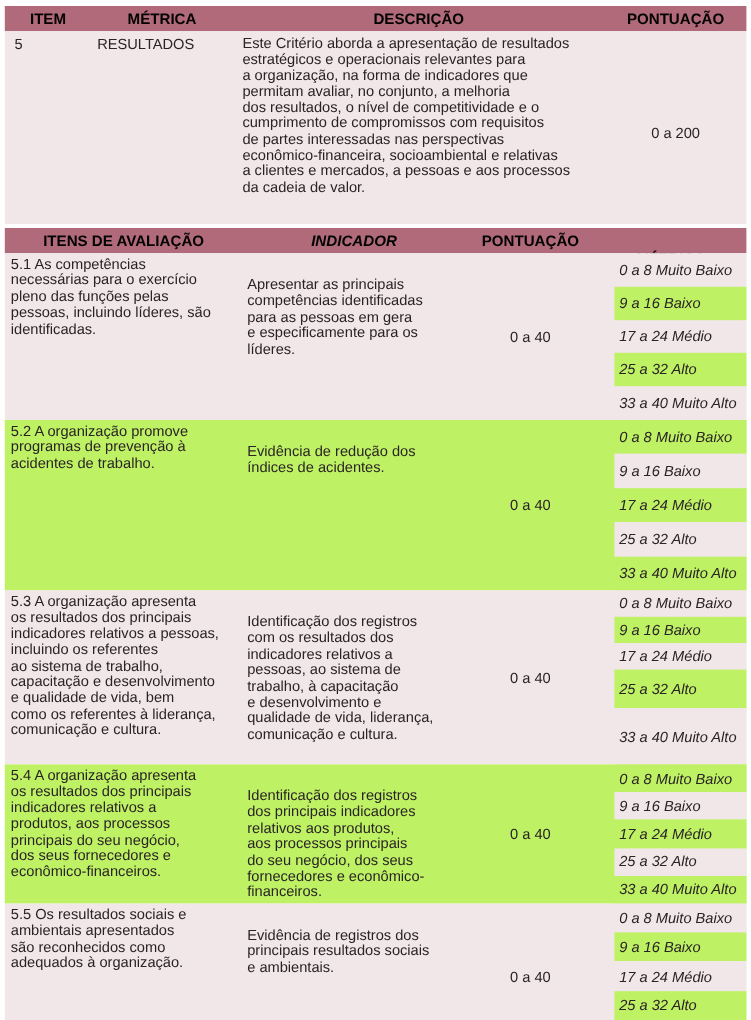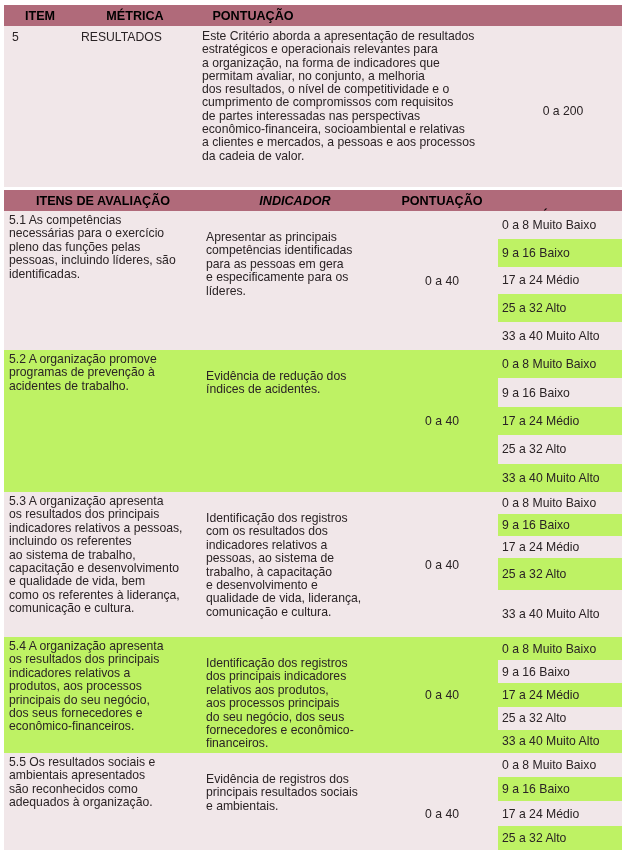--- a/index.html
+++ b/index.html
@@ -15,31 +15,32 @@
   .row1 .c-desc { width: 310px; padding: 4px 0 0 8px; box-sizing: border-box; line-height: 13.3px; white-space: pre-line; }
   .row1 .c-pont { width: 118px; display: flex; align-items: center; justify-content: center; padding-top: 8px; box-sizing: border-box; }
   .sep { height: 3px; background: #ffffff; }
   .h1 .h-item { width: 72px; } .h1 .h-crit { width: 118px; } .h1 .h-desc { width: 310px; } .h1 .h-pont { width: 118px; }
   .h2 .h-aval { width: 198px; } .h2 .h-ind { width: 186px; font-style: italic; } .h2 .h-pont { width: 108px; } .h2 .h-met { width: 126px; margin-top: 31px; }
   .item { display: flex; }
   .item .c-aval { width: 198px; padding: 3px 0 0 5px; box-sizing: border-box; line-height: 13.4px; white-space: pre-line; }
   .item .c-ind { width: 186px; padding: 20px 0 0 4px; box-sizing: border-box; line-height: 13.4px; white-space: pre-line; }
   .item .c-pont { width: 108px; display: flex; align-items: center; justify-content: center; text-align: right; }
   .item .c-met { width: 126px; display: flex; flex-direction: column; }
-  .met-row { flex: 1; display: flex; align-items: center; padding-left: 4px; margin-left: 2px; }
+  .met-row { flex: 1; display: flex; align-items: center; padding-left: 4px; margin-left: 16px; font-style: italic; }
   .bottom-bar { height: 3px; background: #b06a7a; }
 </style>
 </head>
 <body>
 
 <div class="wrap">
 
   <div class="hdr h1">
     <div class="h-item">ITEM</div>
     <div class="h-crit">MÉTRICA</div>
+    <div class="h-desc">DESCRIÇÃO</div>
     <div class="h-pont">PONTUAÇÃO</div>
   </div>
   <div class="row1 pink">
     <div class="c-item">5</div>
     <div class="c-crit">RESULTADOS</div>
     <div class="c-desc">Este Critério aborda a apresentação de resultados
 estratégicos e operacionais relevantes para
 a organização, na forma de indicadores que
 permitam avaliar, no conjunto, a melhoria
 dos resultados, o nível de competitividade e o

